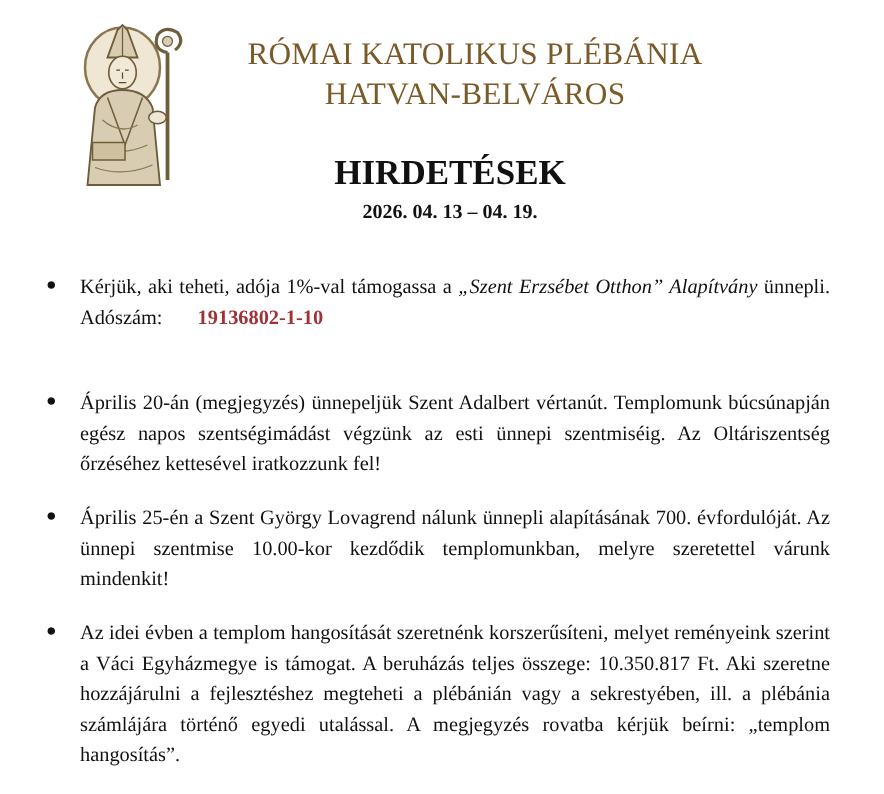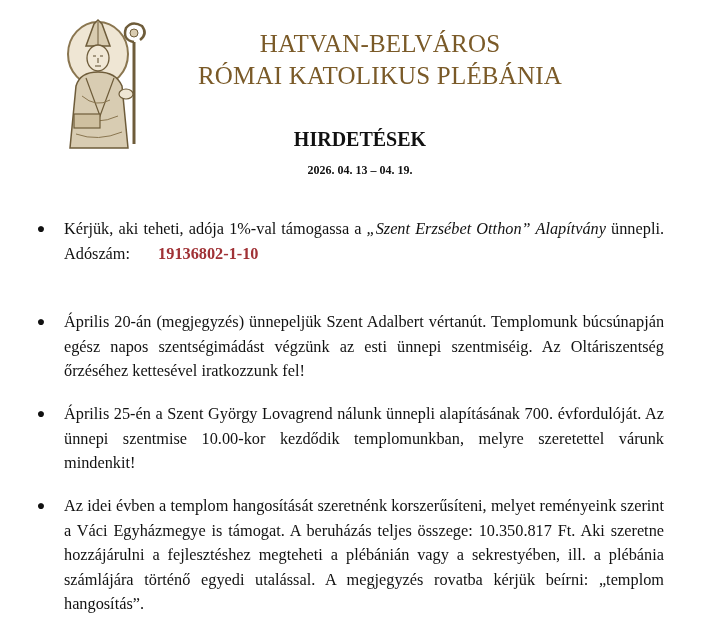--- a/index.html
+++ b/index.html
@@ -13,25 +13,25 @@
     }
     .header-title {
       position: absolute; left: 130px; top: 28px; width: 500px;
       text-align: center; color: #7a5a28;
       font-size: 25px; line-height: 32px; font-weight: normal;
       letter-spacing: 0.2px;
     }
     .header-title div { white-space: nowrap; }
     .doc-title {
       position: absolute; left: 150px; top: 124px; width: 420px;
-      text-align: center; font-weight: bold; font-size: 20px; line-height: 30px;
+      text-align: center; font-weight: bold; font-size: 28px; line-height: 30px;
     }
     .doc-date {
       position: absolute; left: 150px; top: 160px; width: 420px;
-      text-align: center; font-weight: bold; font-size: 12px; line-height: 20px;
+      text-align: center; font-weight: bold; font-size: 16px; line-height: 20px;
     }
     .ann {
       position: absolute; left: 64px; width: 600px;
       font-size: 16.3px; line-height: 24.5px; text-align: justify;
     }
     .ann .bullet {
       position: absolute; left: -28px; top: 0; width: 10px; text-align: center;
       font-size: 14px;
     }
     .accent { color: #a03236; font-weight: bold; margin-left: 24px; }
@@ -64,22 +64,22 @@
 
     <line x1="78" y1="26" x2="78" y2="128" stroke="#6e5c3a" stroke-width="3"></line>
     <path d="M78 26 Q66 24 70 12 Q76 4 86 10 Q92 18 84 24" fill="none" stroke="#6e5c3a" stroke-width="2.5"></path>
     <circle cx="78" cy="17" r="4" fill="#d9ccb0" stroke="#6e5c3a" stroke-width="1"></circle>
 
     <ellipse cx="70" cy="78" rx="7" ry="5" fill="#efe6d4" stroke="#6e5c3a" stroke-width="1.2"></ellipse>
   </svg>
 </div>
 
 <div class="header-title">
+  <div>RÓMAI KATOLIKUS PLÉBÁNIA</div>
   <div>HATVAN-BELVÁROS</div>
-  <div>RÓMAI KATOLIKUS PLÉBÁNIA</div>
 </div>
 
 <div class="doc-title">HIRDETÉSEK</div>
 <div class="doc-date">2026. 04. 13 – 04. 19.</div>
 
 <div class="ann" id="ann1">
   <span class="bullet">●</span>
   <span>Kérjük, aki teheti, </span><b>adója 1%-val</b><span> támogassa a </span><b><i>„Szent Erzsébet Otthon” Alapítvány</i></b><span> ünnepli. </span><b>Adószám: </b><span class="accent">19136802-1-10</span>
 </div>
 

